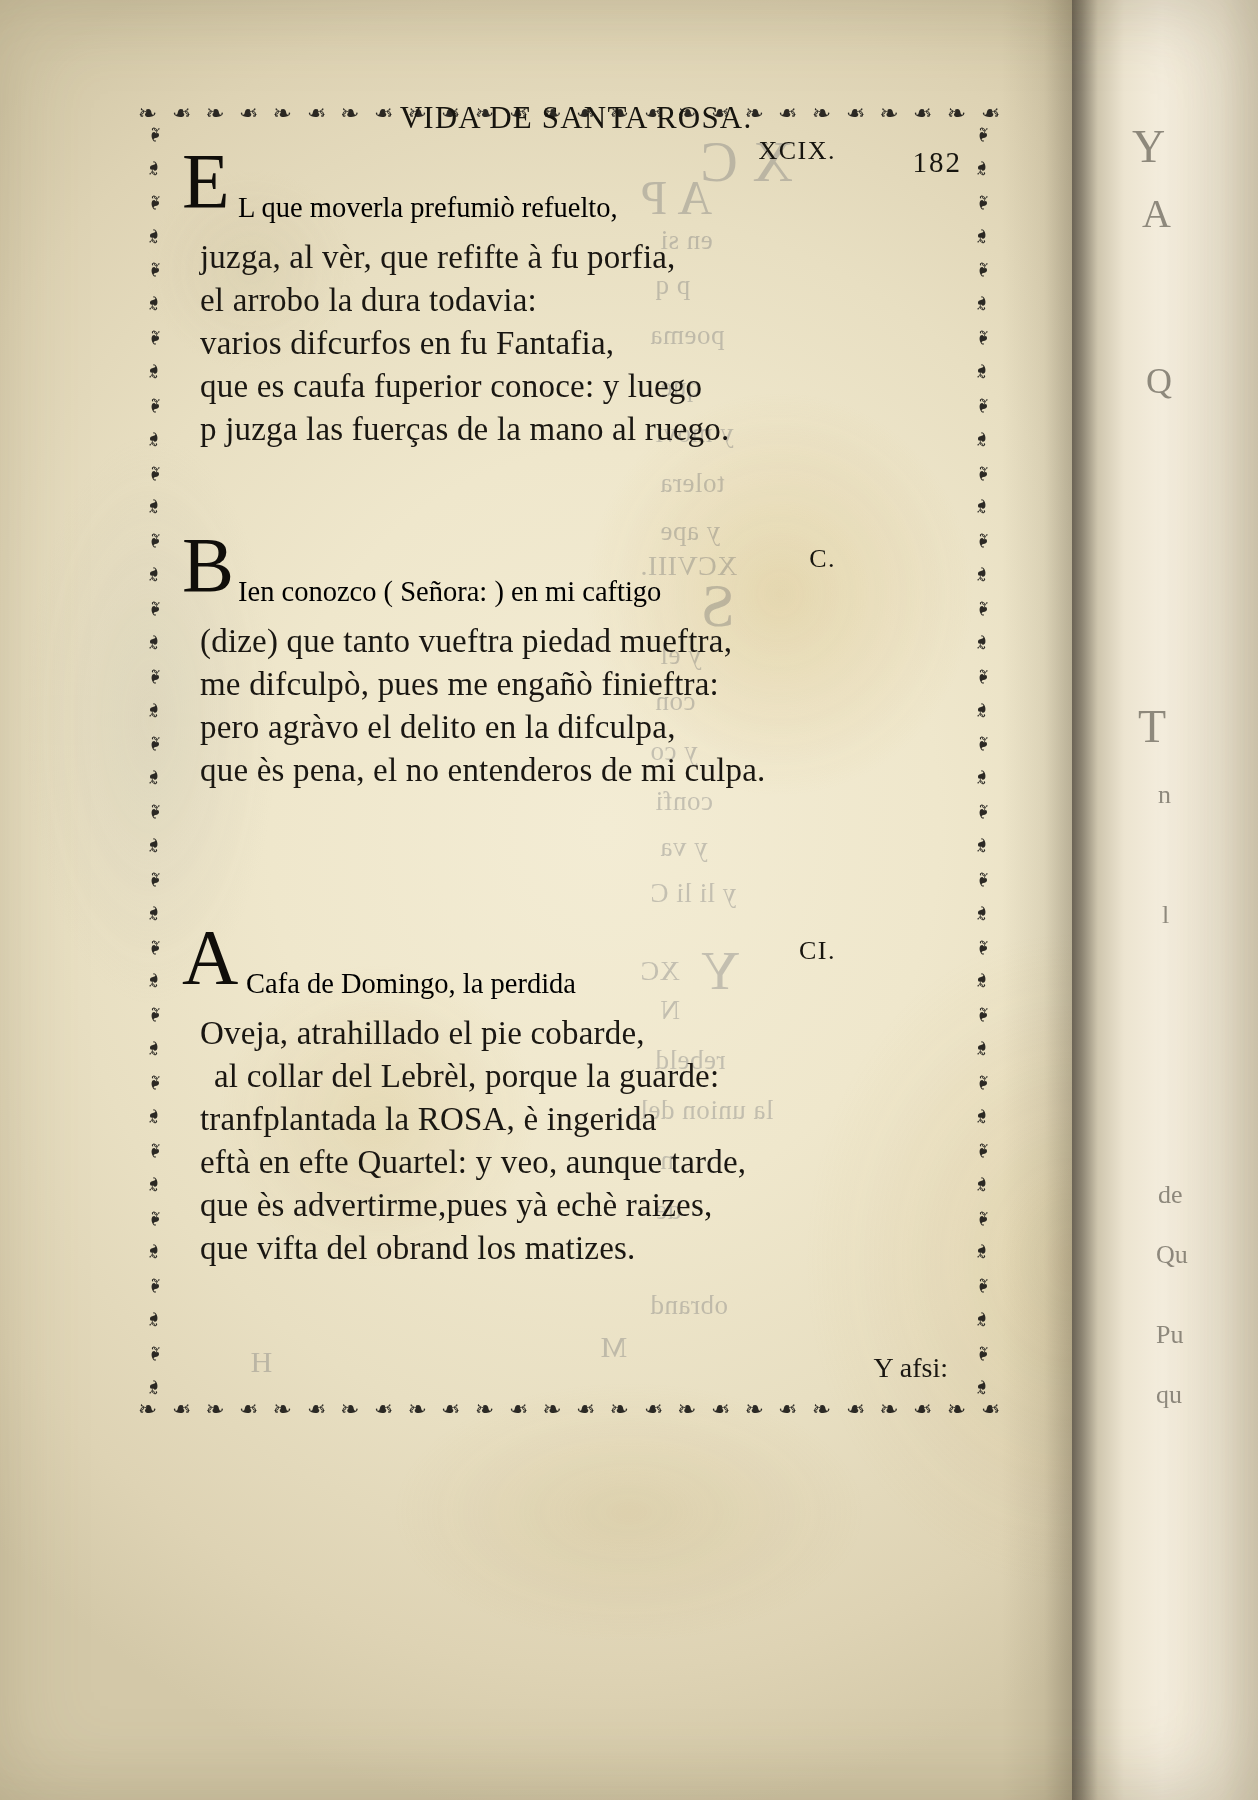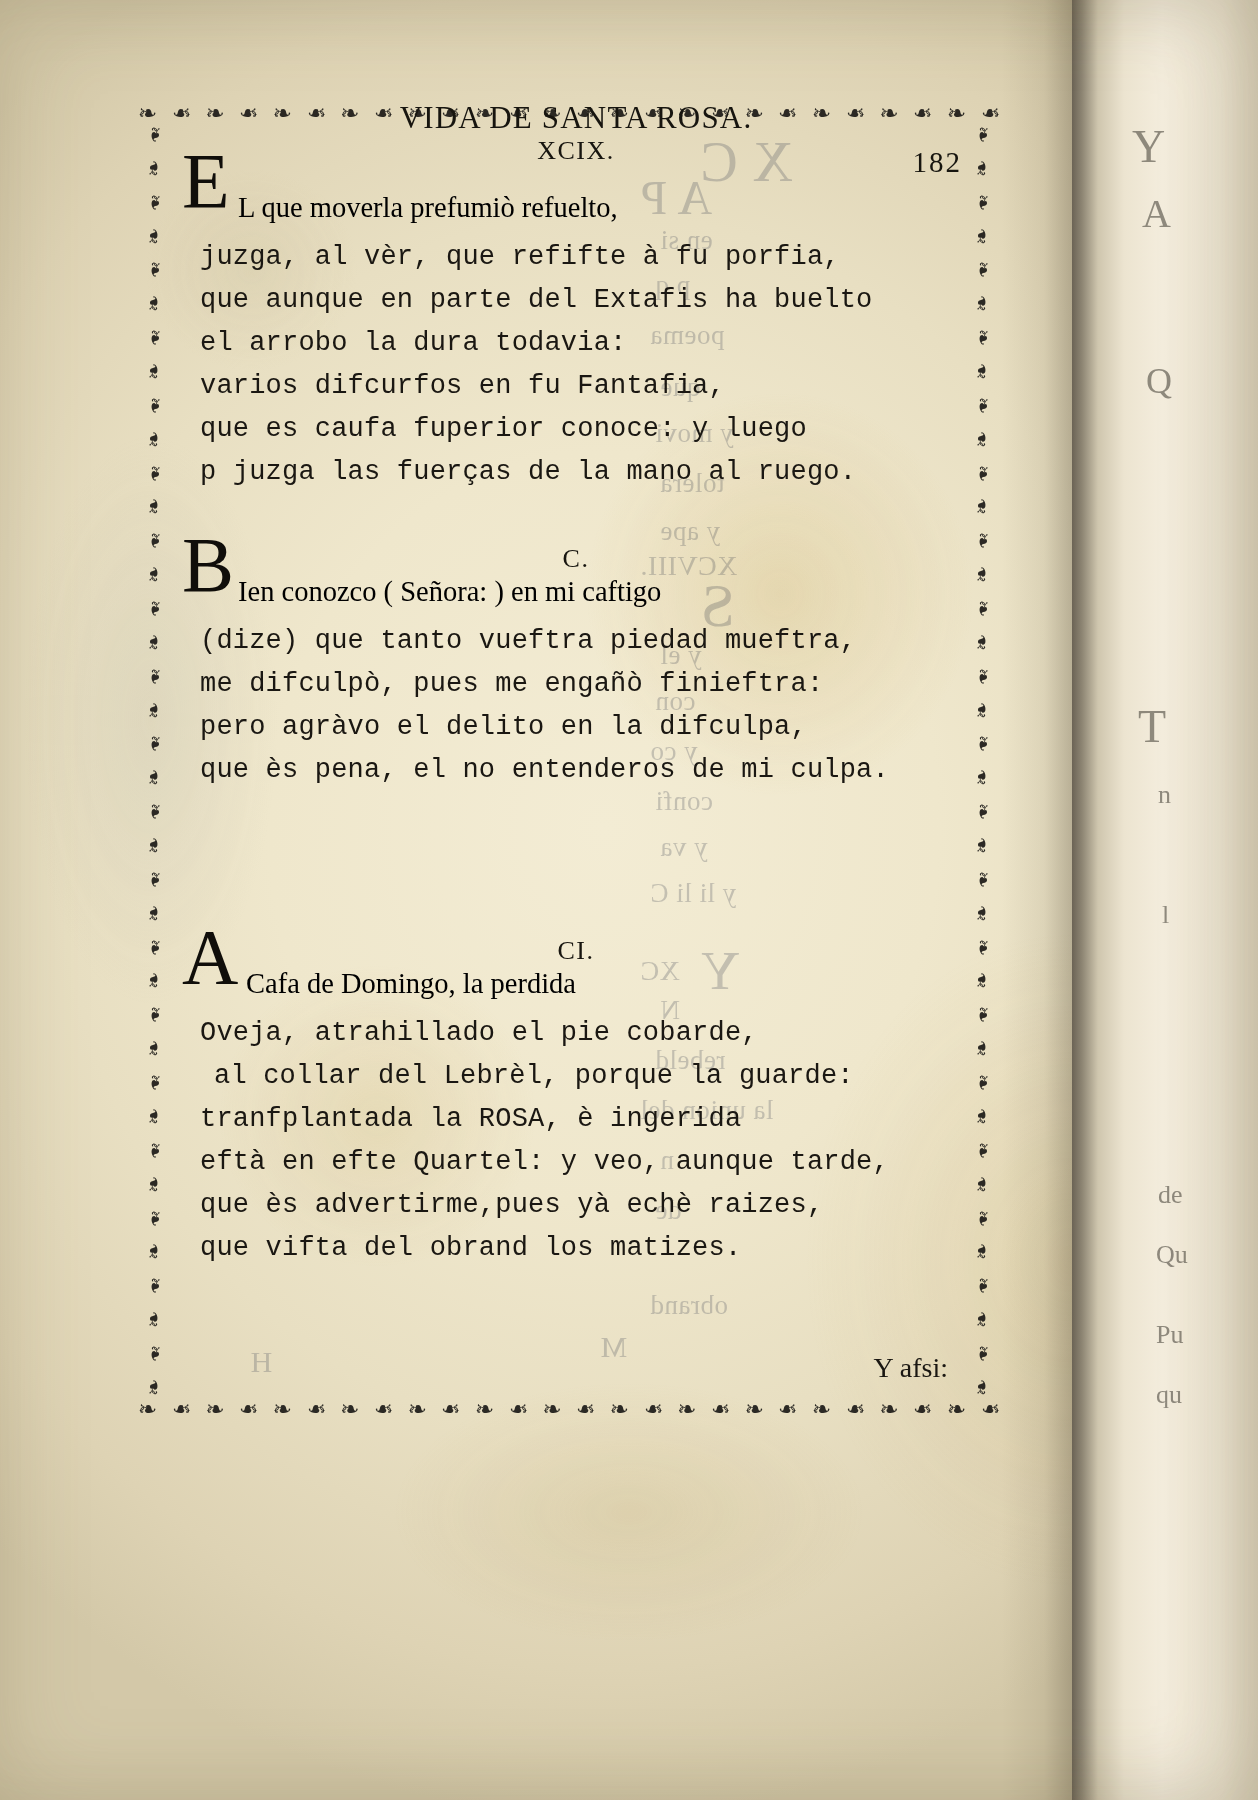--- a/index.html
+++ b/index.html
@@ -128,45 +128,44 @@
     left: 130px;
     top: 0px;
     width: 520px;
     text-align: center;
     font-size: 31px;
     letter-spacing: 1.2px;
     color: #17150f;
     font-family: "Liberation Serif", serif;
   }
   .stanza-num {
-    text-align: center;
+    text-align: right;
     font-size: 26px;
     letter-spacing: 1.5px;
     color: #17150f;
     margin: 0 0 2px 0;
   }
   #folio {
     position: absolute;
     right: -6px;
     top: 46px;
     font-size: 29px;
     letter-spacing: 2px;
     color: #17150f;
   }
   .stanza {
     position: absolute;
     width: 760px;
   }
   .verse {
-    font-size: 27px;
+    font-size: 33px;
     line-height: 43px;
     color: #1a1712;
     white-space: pre;
     letter-spacing: 0.2px;
-    font-family: Liberation Mono, monospace;
   }
   .verse.indent { padding-left: 14px; }
   .verse.indent2 { padding-left: 28px; }
   .dropcap-line {
     position: relative;
     min-height: 50px;
   }
   .dropcap {
     position: absolute;
     left: -4px;
@@ -379,21 +378,20 @@
     <div id="folio">182</div>
 
     <div class="stanza-num" style="position:absolute; top:36px; left:130px; width:520px;">XCIX.</div>
 
     <div class="stanza" id="stanza-1">
       <div class="dropcap-line">
         <span class="dropcap">E</span>
         <span class="dropcap-text">L que moverla prefumiò refuelto,</span>
       </div>
       <div class="verse indent">juzga, al vèr, que refifte à fu porfia,</div>
-      <div class="verse indent">que aunque en parte del Extafis ha buelto</div>
       <div class="verse indent">el arrobo la dura todavia:</div>
       <div class="verse indent">varios difcurfos en fu Fantafia,</div>
       <div class="verse indent">que es caufa fuperior conoce: y luego</div>
       <div class="verse indent">p juzga las fuerças de la mano al ruego.</div>
     </div>
 
     <div class="stanza-num num-2">C.</div>
 
     <div class="stanza" id="stanza-2">
       <div class="dropcap-line">

